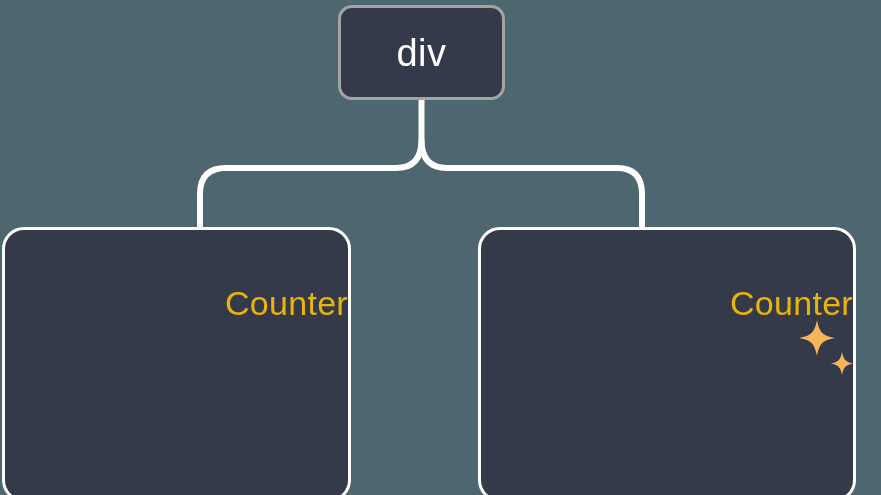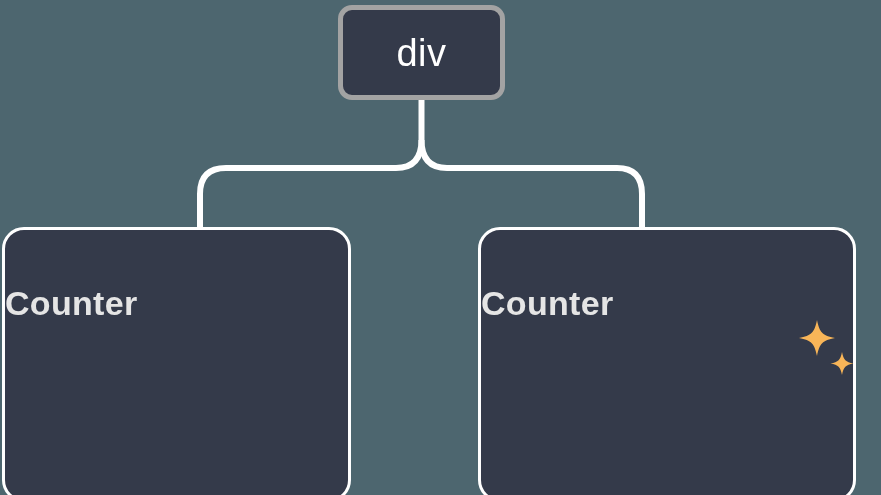--- a/index.html
+++ b/index.html
@@ -29,21 +29,21 @@
 
   
   .node-root {
     position: absolute;
     left: 338px;
     top: 5px;
     width: 167px;
     height: 95px;
     box-sizing: border-box;
     background: #343a4a;
-    border: 5px solid #a3a3a3;
+    border: 3px solid #a3a3a3;
     border-radius: 14px;
     display: flex;
     align-items: center;
     justify-content: center;
     z-index: 3;
   }
   .node-root-label {
     color: #ffffff;
     font-size: 38px;
     line-height: 1;
@@ -62,26 +62,25 @@
     z-index: 3;
   }
   .card-left  { left: 2px;   width: 349px; }
   .card-right { left: 478px; width: 378px; }
 
   .card-title {
     position: absolute;
     left: 0;
     right: 0;
     top: 56px;
-    text-align: left;
-    color: #e5e5e5;
+    text-align: right;
+    color: #eab308;
     font-size: 34px;
     line-height: 1;
     letter-spacing: 0.3px;
-    font-weight: bold;
   }
 
   
   .pill {
     position: absolute;
     box-sizing: border-box;
     display: flex;
     align-items: stretch;
     border-radius: 999px;
   }

